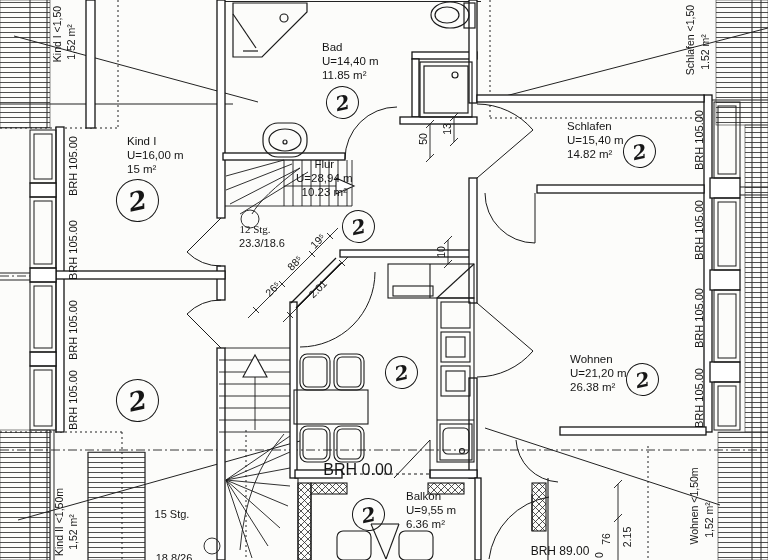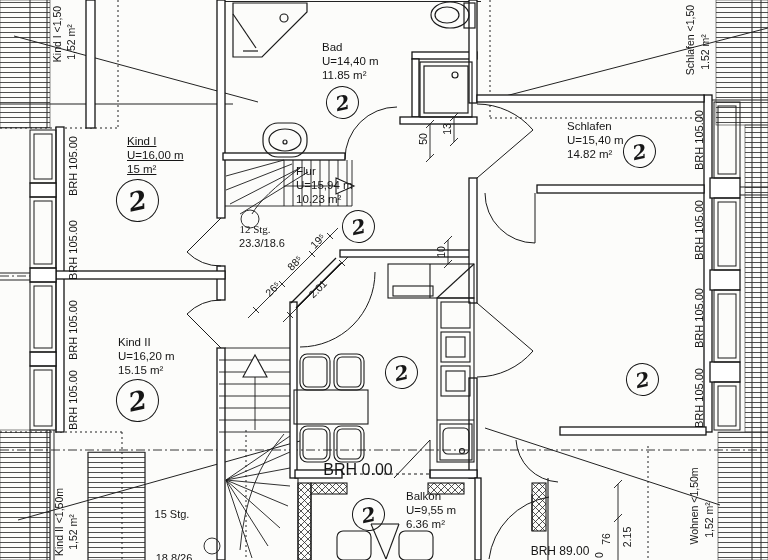--- a/index.html
+++ b/index.html
@@ -288,50 +288,50 @@
   </g>
 </svg>
 
 <div class="rb" style="left:322px;top:40px;">
   <div>Bad</div>
   <div>U=14,40 m</div>
   <div>11.85 m²</div>
 </div>
 <div class="mark small" style="left:326px;top:86px;">2</div>
 
-<div class="rb" style="left:127px;top:134px;text-decoration:underline;">
+<div class="rb" style="left:127px;top:134px;">
   <div>Kind I</div>
   <div>U=16,00 m</div>
   <div>15 m²</div>
 </div>
 <div class="mark big" style="left:116px;top:179px;">2</div>
 
 <div class="rb" style="left:567px;top:119px;">
   <div>Schlafen</div>
   <div>U=15,40 m</div>
   <div>14.82 m²</div>
 </div>
 <div class="mark small" style="left:623px;top:135px;">2</div>
 
-<div class="rb" style="left:296px;top:164px;">
+<div class="rb" style="left:296px;top:157px;text-align:center;">
   <div>Flur</div>
-  <div>U=15,94 m</div>
+  <div>U=28,94 m</div>
   <div>10.23 m²</div>
 </div>
 <div class="mark small" style="left:342px;top:210px;">2</div>
 
-<div class="rb" style="left:118px;top:335px;">
-  <div>Kind II</div>
-  <div>U=16,20 m</div>
-  <div>15.15 m²</div>
-</div>
 <div class="mark big" style="left:116px;top:379px;">2</div>
 
 <div class="mark small" style="left:385px;top:356px;">2</div>
 
+<div class="rb" style="left:570px;top:352px;">
+  <div>Wohnen</div>
+  <div>U=21,20 m</div>
+  <div>26.38 m²</div>
+</div>
 <div class="mark small" style="left:626px;top:363px;">2</div>
 
 <div class="rb" style="left:406px;top:489px;">
   <div>Balkon</div>
   <div>U=9,55 m</div>
   <div>6.36 m²</div>
 </div>
 <div class="mark small" style="left:352px;top:498px;">2</div>
 
 <div class="lbl" style="left:255px;top:229px;font-family:Liberation Serif, serif;">12 Stg.</div>

